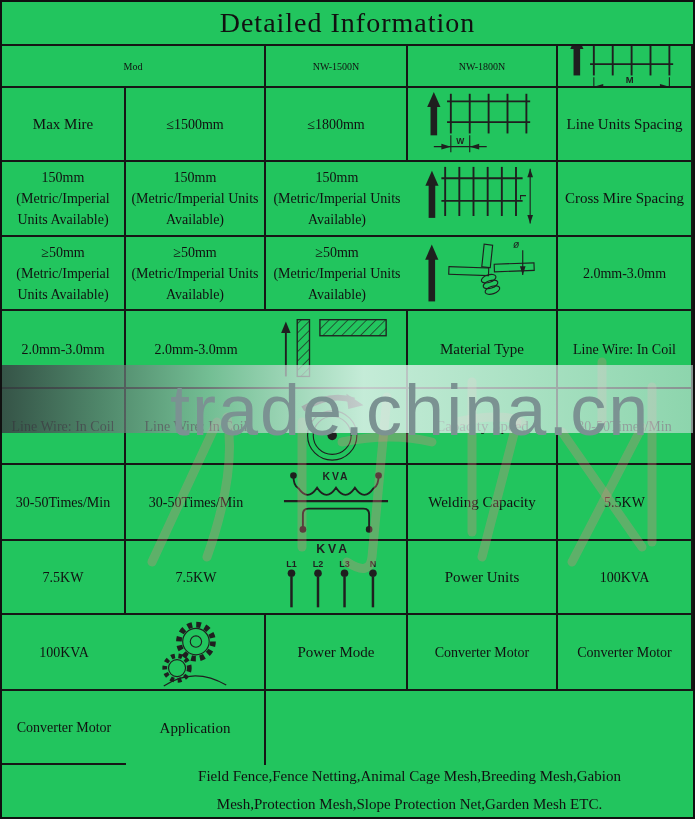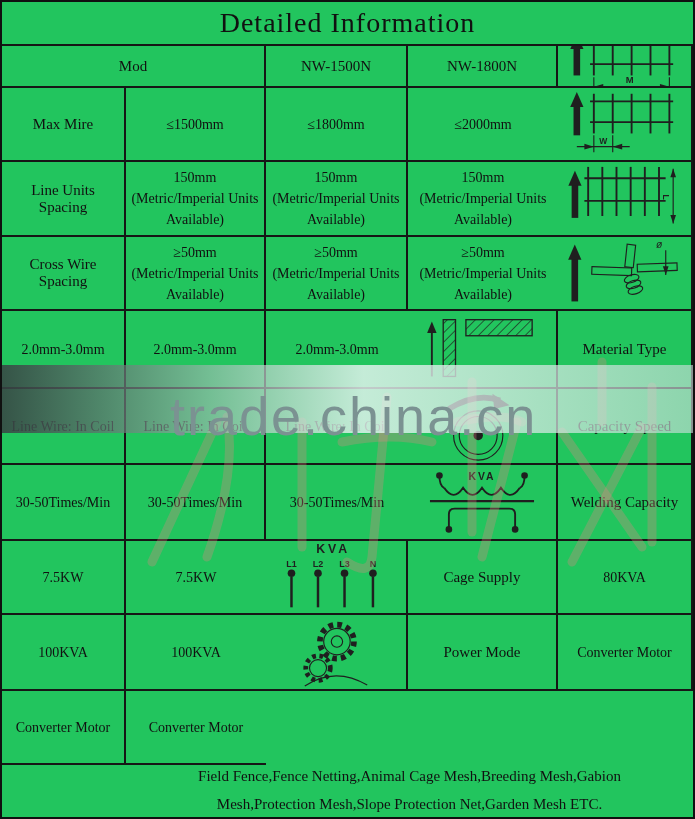--- a/index.html
+++ b/index.html
@@ -29,21 +29,21 @@
     overflow:hidden;
   }
   .lc{border-right:none;}
   .lr{border-bottom:none;}
   .title{
     grid-column:1/6;
     font-size:28px;letter-spacing:1px;
   }
   .span2{grid-column:1/3;}
   .span4{grid-column:2/6;}
-  .hdr{font-size:15px;text-align:center;}
+  .hdr{font-size:10px;text-align:center;}
   .lbl{font-size:15px;padding:16px 4px;}
   .val{font-size:14px;line-height:1.5;white-space:pre-line;padding:12px 2px;}
   .app-text{font-size:15px;line-height:1.85;padding:17px 22px;white-space:normal;}
   .icon-cell svg{display:block;}
   svg .ln{stroke:#1f1f1f;stroke-width:2;fill:none;}
   svg .th{stroke:#1f1f1f;stroke-width:1.2;fill:none;}
   svg .fl{fill:#1f1f1f;stroke:none;}
   svg text{fill:#1f1f1f;font-family:"Liberation Sans",sans-serif;}
   
   .wm-pink{
@@ -56,23 +56,23 @@
       linear-gradient(to right,
         rgba(56,68,68,0.88) 0%,
         rgba(96,110,110,0.72) 14%,
         rgba(170,186,184,0.60) 30%,
         rgba(232,244,242,0.82) 52%,
         rgba(222,236,234,0.72) 75%,
         rgba(205,222,220,0.62) 100%);
     pointer-events:none;
   }
   .wm-band-text{
-    position:absolute;left:168px;top:20px;
+    position:absolute;left:168px;top:4px;
     font-family:"Liberation Sans",sans-serif;
-    font-size:54px;font-weight:400;letter-spacing:2px;
+    font-size:72px;font-weight:400;letter-spacing:2px;
     color:#7b9292;
   }
 </style>
 </head>
 <body>
 
 <div class="screen">
   <div class="tbl">
 
     <div class="cell lc title">Detailed Information</div>
@@ -96,21 +96,20 @@
           <line class="th" x1="108" y1="48" x2="108" y2="64"></line>
         <line class="th" x1="30" y1="58" x2="106" y2="58"></line>
         <polygon class="fl" points="28,58 38,55 38,61"></polygon>
           <polygon class="fl" points="108,58 98,55 98,61"></polygon>
         <text x="66" y="54" font-size="10" font-weight="bold" text-anchor="middle">M</text>
       </svg>
     </div>
     <div class="cell lbl">Max Mire</div>
     <div class="cell val">≤1500mm</div>
     <div class="cell val">≤1800mm</div>
-    <div class="cell lc val">≤2000mm</div>
 
     <div class="cell icon-cell">
       <svg width="118" height="68" viewBox="0 0 122 72">
         <line x1="10" y1="48" x2="10" y2="16" stroke="#1f1f1f" stroke-width="7"></line>
         <polygon class="fl" points="10,2 3,18 17,18"></polygon>
         <line class="ln" x1="28" y1="4" x2="28" y2="46"></line>
           <line class="ln" x1="48" y1="4" x2="48" y2="46"></line>
         <line class="ln" x1="68" y1="4" x2="68" y2="46"></line>
           <line class="ln" x1="88" y1="4" x2="88" y2="46"></line>
         <line class="ln" x1="108" y1="4" x2="108" y2="46"></line>
@@ -143,21 +142,21 @@
         <line class="ln" x1="82" y1="2" x2="82" y2="54"></line>
           <line class="ln" x1="97" y1="2" x2="97" y2="54"></line>
         <line class="ln" x1="18" y1="14" x2="104" y2="14"></line>
           <line class="ln" x1="18" y1="38" x2="104" y2="38"></line>
         <line class="th" x1="112" y1="4" x2="112" y2="62"></line>
         <polygon class="fl" points="112,4 109,13 115,13"></polygon>
           <polygon class="fl" points="112,62 109,53 115,53"></polygon>
         <text x="104" y="37" font-size="9" font-weight="bold" text-anchor="middle" transform="rotate(90 104 34)">L</text>
       </svg>
     </div>
-    <div class="cell lbl">Cross Wire Spacing</div>
+    <div class="cell lbl">Cross Mire Spacing</div>
     <div class="cell val">≥50mm
 (Metric/Imperial Units Available)</div>
     <div class="cell val">≥50mm
 (Metric/Imperial Units Available)</div>
     <div class="cell lc val">≥50mm
 (Metric/Imperial Units Available)</div>
 
     <div class="cell icon-cell">
       <svg width="118" height="72" viewBox="0 0 122 76">
         <line x1="8" y1="68" x2="8" y2="22" stroke="#1f1f1f" stroke-width="7"></line>
@@ -217,60 +216,61 @@
         <path class="ln" d="M16,9 Q16,20 21,22"></path>
         <path class="ln" d="M21,22 q10,15 20,0 q10,15 20,0 q10,15 20,0 q10,15 20,0"></path>
         <path class="ln" d="M101,22 Q106,20 106,9"></path>
         <line x1="6" y1="36" x2="116" y2="36" stroke="#1f1f1f" stroke-width="2.4"></line>
         <path class="ln" d="M26,66 L26,50 Q26,44 32,44 L90,44 Q96,44 96,50 L96,66"></path>
         <circle class="fl" cx="26" cy="66" r="3.5"></circle>
           <circle class="fl" cx="96" cy="66" r="3.5"></circle>
       </svg>
     </div>
     <div class="cell lbl">Welding Capacity</div>
+    <div class="cell val">5.5KW</div>
     <div class="cell val">7.5KW</div>
     <div class="cell lc val">7.5KW</div>
 
     <div class="cell icon-cell">
       <svg width="118" height="72" viewBox="0 0 122 76">
         <text x="58" y="13" font-size="13" font-weight="bold" letter-spacing="3" text-anchor="middle">KVA</text>
         <text x="14" y="27" font-size="9.5" font-weight="bold" text-anchor="middle">L1</text>
         <text x="42" y="27" font-size="9.5" font-weight="bold" text-anchor="middle">L2</text>
         <text x="70" y="27" font-size="9.5" font-weight="bold" text-anchor="middle">L3</text>
         <text x="100" y="27" font-size="9.5" font-weight="bold" text-anchor="middle">N</text>
         <circle class="fl" cx="14" cy="34" r="4"></circle>
           <circle class="fl" cx="42" cy="34" r="4"></circle>
         <circle class="fl" cx="70" cy="34" r="4"></circle>
           <circle class="fl" cx="100" cy="34" r="4"></circle>
         <line x1="14" y1="38" x2="14" y2="70" stroke="#1f1f1f" stroke-width="2.6"></line>
         <line x1="42" y1="38" x2="42" y2="70" stroke="#1f1f1f" stroke-width="2.6"></line>
         <line x1="70" y1="38" x2="70" y2="70" stroke="#1f1f1f" stroke-width="2.6"></line>
         <line x1="100" y1="38" x2="100" y2="70" stroke="#1f1f1f" stroke-width="2.6"></line>
       </svg>
     </div>
-    <div class="cell lbl">Cage Supply</div>
-    <div class="cell val">80KVA</div>
+    <div class="cell lbl">Power Units</div>
     <div class="cell val">100KVA</div>
     <div class="cell lc val">100KVA</div>
 
     <div class="cell icon-cell">
       <svg width="118" height="70" viewBox="0 0 122 74">
         <circle cx="62" cy="26" r="18" fill="none" stroke="#1f1f1f" stroke-width="6" stroke-dasharray="5 4.4"></circle>
         <circle class="th" cx="62" cy="26" r="14"></circle>
         <circle class="th" cx="62" cy="26" r="6"></circle>
         <circle cx="42" cy="54" r="13" fill="none" stroke="#1f1f1f" stroke-width="5" stroke-dasharray="4 3.8"></circle>
         <circle class="th" cx="42" cy="54" r="9"></circle>
         <path class="th" d="M28,73 Q60,52 94,72"></path>
       </svg>
     </div>
     <div class="cell lbl">Power Mode</div>
     <div class="cell val">Converter Motor</div>
     <div class="cell val">Converter Motor</div>
     <div class="cell lc val">Converter Motor</div>
 
+    <div class="cell lr lbl">Application</div>
     <div class="cell lc lr span4 app-text">Field Fence,Fence Netting,Animal Cage Mesh,Breeding Mesh,Gabion Mesh,Protection Mesh,Slope Protection Net,Garden Mesh ETC.</div>
   </div>
 
   <svg class="wm-pink" viewBox="0 0 695 819">
     <g stroke="rgba(236,130,134,0.30)" stroke-width="9" fill="none" stroke-linecap="round">
       <path d="M150,560 L215,420"></path>
       <path d="M205,555 Q235,470 225,415"></path>
       <path d="M300,420 L300,545"></path>
       <path d="M340,440 Q390,430 430,440"></path>
       <path d="M385,395 L370,555 Q368,575 345,560"></path>

